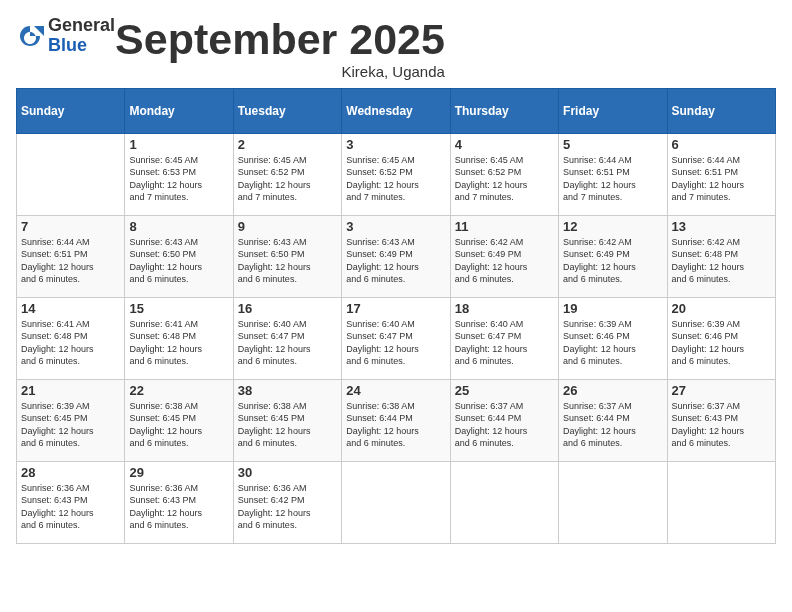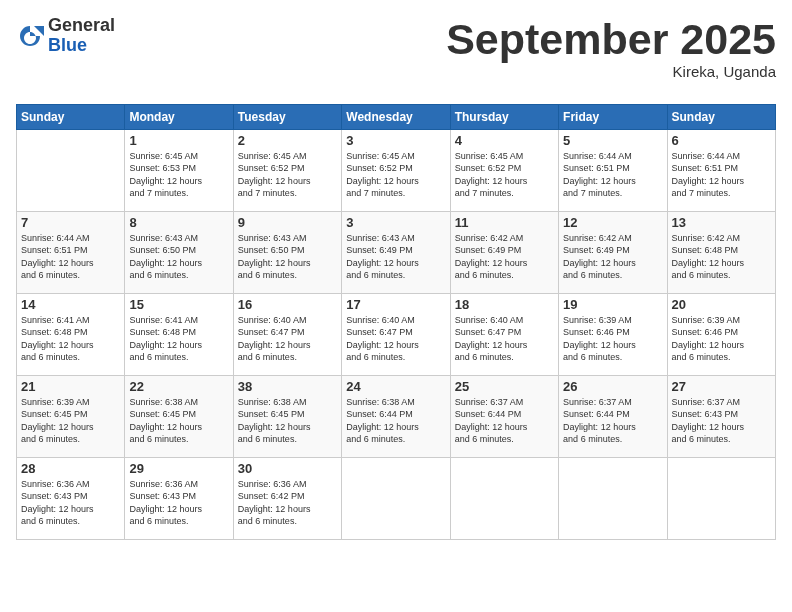--- a/index.html
+++ b/index.html
@@ -10,23 +10,22 @@
       background: #fff;
       overflow: hidden;
     }
     .page {
       width: 792px;
       height: 612px;
       padding: 16px 16px 12px 16px;
     }
     .header {
       display: flex;
-      justify-content: space-between;
       align-items: flex-start;
-      margin-bottom: 24px;
+      margin-bottom: 8px;
     }
     .logo {
       display: flex;
       align-items: center;
     }
     .logo-text {
       display: flex;
       flex-direction: column;
       line-height: 1.1;
     }
@@ -61,21 +60,21 @@
     .calendar {
       width: 100%;
       border-collapse: collapse;
       border: 1px solid #ccc;
     }
     .calendar th {
       background-color: #2a6db5;
       color: #fff;
       font-size: 12px;
       font-weight: bold;
-      padding: 5px 4px;
+      padding: 15px 4px;
       text-align: left;
       border: 1px solid #1a5da0;
     }
     .calendar td {
       width: 14.28%;
       vertical-align: top;
       border: 1px solid #ccc;
       padding: 3px 4px;
       font-size: 9.5px;
       color: #333;

